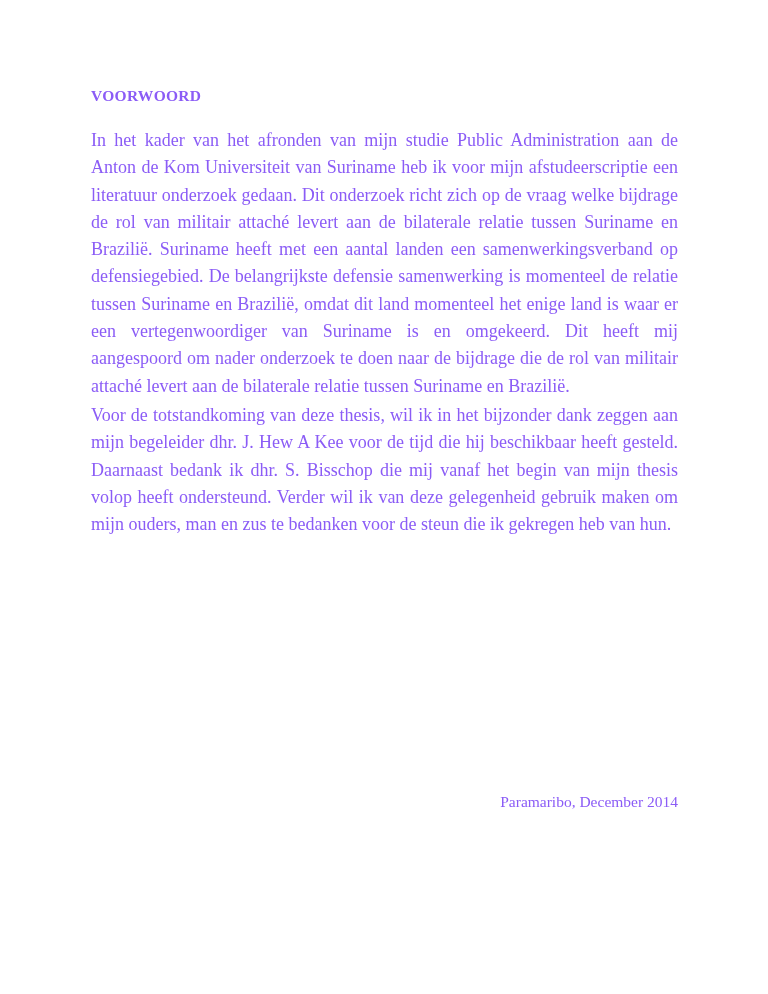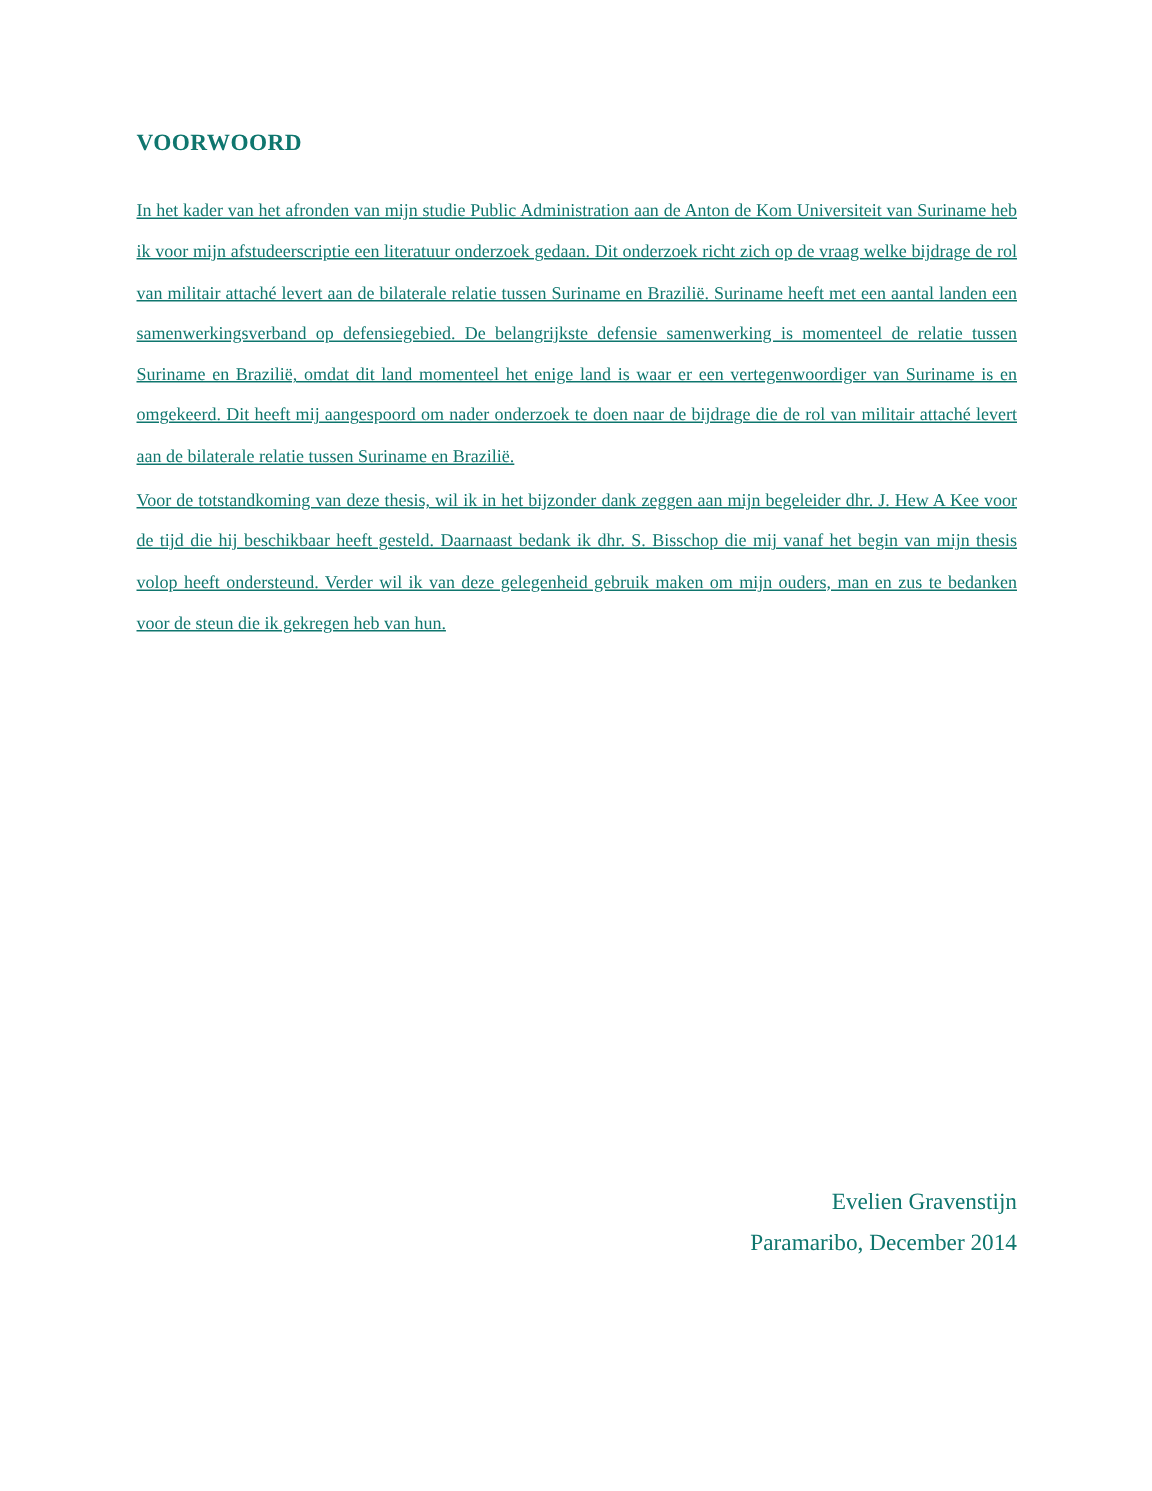--- a/index.html
+++ b/index.html
@@ -6,45 +6,44 @@
     margin: 0;
     padding: 0;
     background: #ffffff;
   }
   .page {
     position: relative;
     width: 768px;
     height: 994px;
     background: #ffffff;
     font-family: "Liberation Serif", "DejaVu Serif", serif;
-    color: #0f766e;
+    color: #8b5cf6;
     overflow: hidden;
   }
   .content {
     position: absolute;
     left: 91px;
     top: 0;
     width: 587px;
     padding-top: 86px;
   }
   .doc-title {
     margin: 0;
     font-size: 15.5px;
     line-height: 20px;
     font-weight: bold;
     letter-spacing: 0.3px;
   }
   .body-para {
     margin: 0;
     margin-top: 21px;
-    font-size: 12px;
+    font-size: 18px;
     line-height: 27.3px;
     text-align: justify;
     text-justify: inter-word;
-    text-decoration: underline;
   }
   .body-para + .body-para {
     margin-top: 2px;
   }
   .signature-block {
     position: absolute;
     right: 90px;
     top: 788px;
     text-align: right;
     font-size: 15.5px;
@@ -58,16 +57,15 @@
 <body>
 
 <div class="page">
   <div class="content">
     <h1 class="doc-title">VOORWOORD</h1>
     <p class="body-para">In het kader van het afronden van mijn studie Public Administration aan de Anton de Kom Universiteit van Suriname heb ik voor mijn afstudeerscriptie een literatuur onderzoek gedaan. Dit onderzoek richt zich op de vraag welke bijdrage de rol van militair attaché levert aan de bilaterale relatie tussen Suriname en Brazilië. Suriname heeft met een aantal landen een samenwerkingsverband op defensiegebied. De belangrijkste defensie samenwerking is momenteel de relatie tussen Suriname en Brazilië, omdat dit land momenteel het enige land is waar er een vertegenwoordiger van Suriname is en omgekeerd. Dit heeft mij aangespoord om nader onderzoek te doen naar de bijdrage die de rol van militair attaché levert aan de bilaterale relatie tussen Suriname en Brazilië.</p>
     <p class="body-para">Voor de totstandkoming van deze thesis, wil ik in het bijzonder dank zeggen aan mijn begeleider dhr. J. Hew A Kee voor de tijd die hij beschikbaar heeft gesteld. Daarnaast bedank ik dhr. S. Bisschop die mij vanaf het begin van mijn thesis volop heeft ondersteund. Verder wil ik van deze gelegenheid gebruik maken om mijn ouders, man en zus te bedanken voor de steun die ik gekregen heb van hun.</p>
   </div>
 
   <div class="signature-block">
-    <p class="signature-line">Evelien Gravenstijn</p>
     <p class="signature-line">Paramaribo, December 2014</p>
   </div>
 </div>
 
 </body></html>

